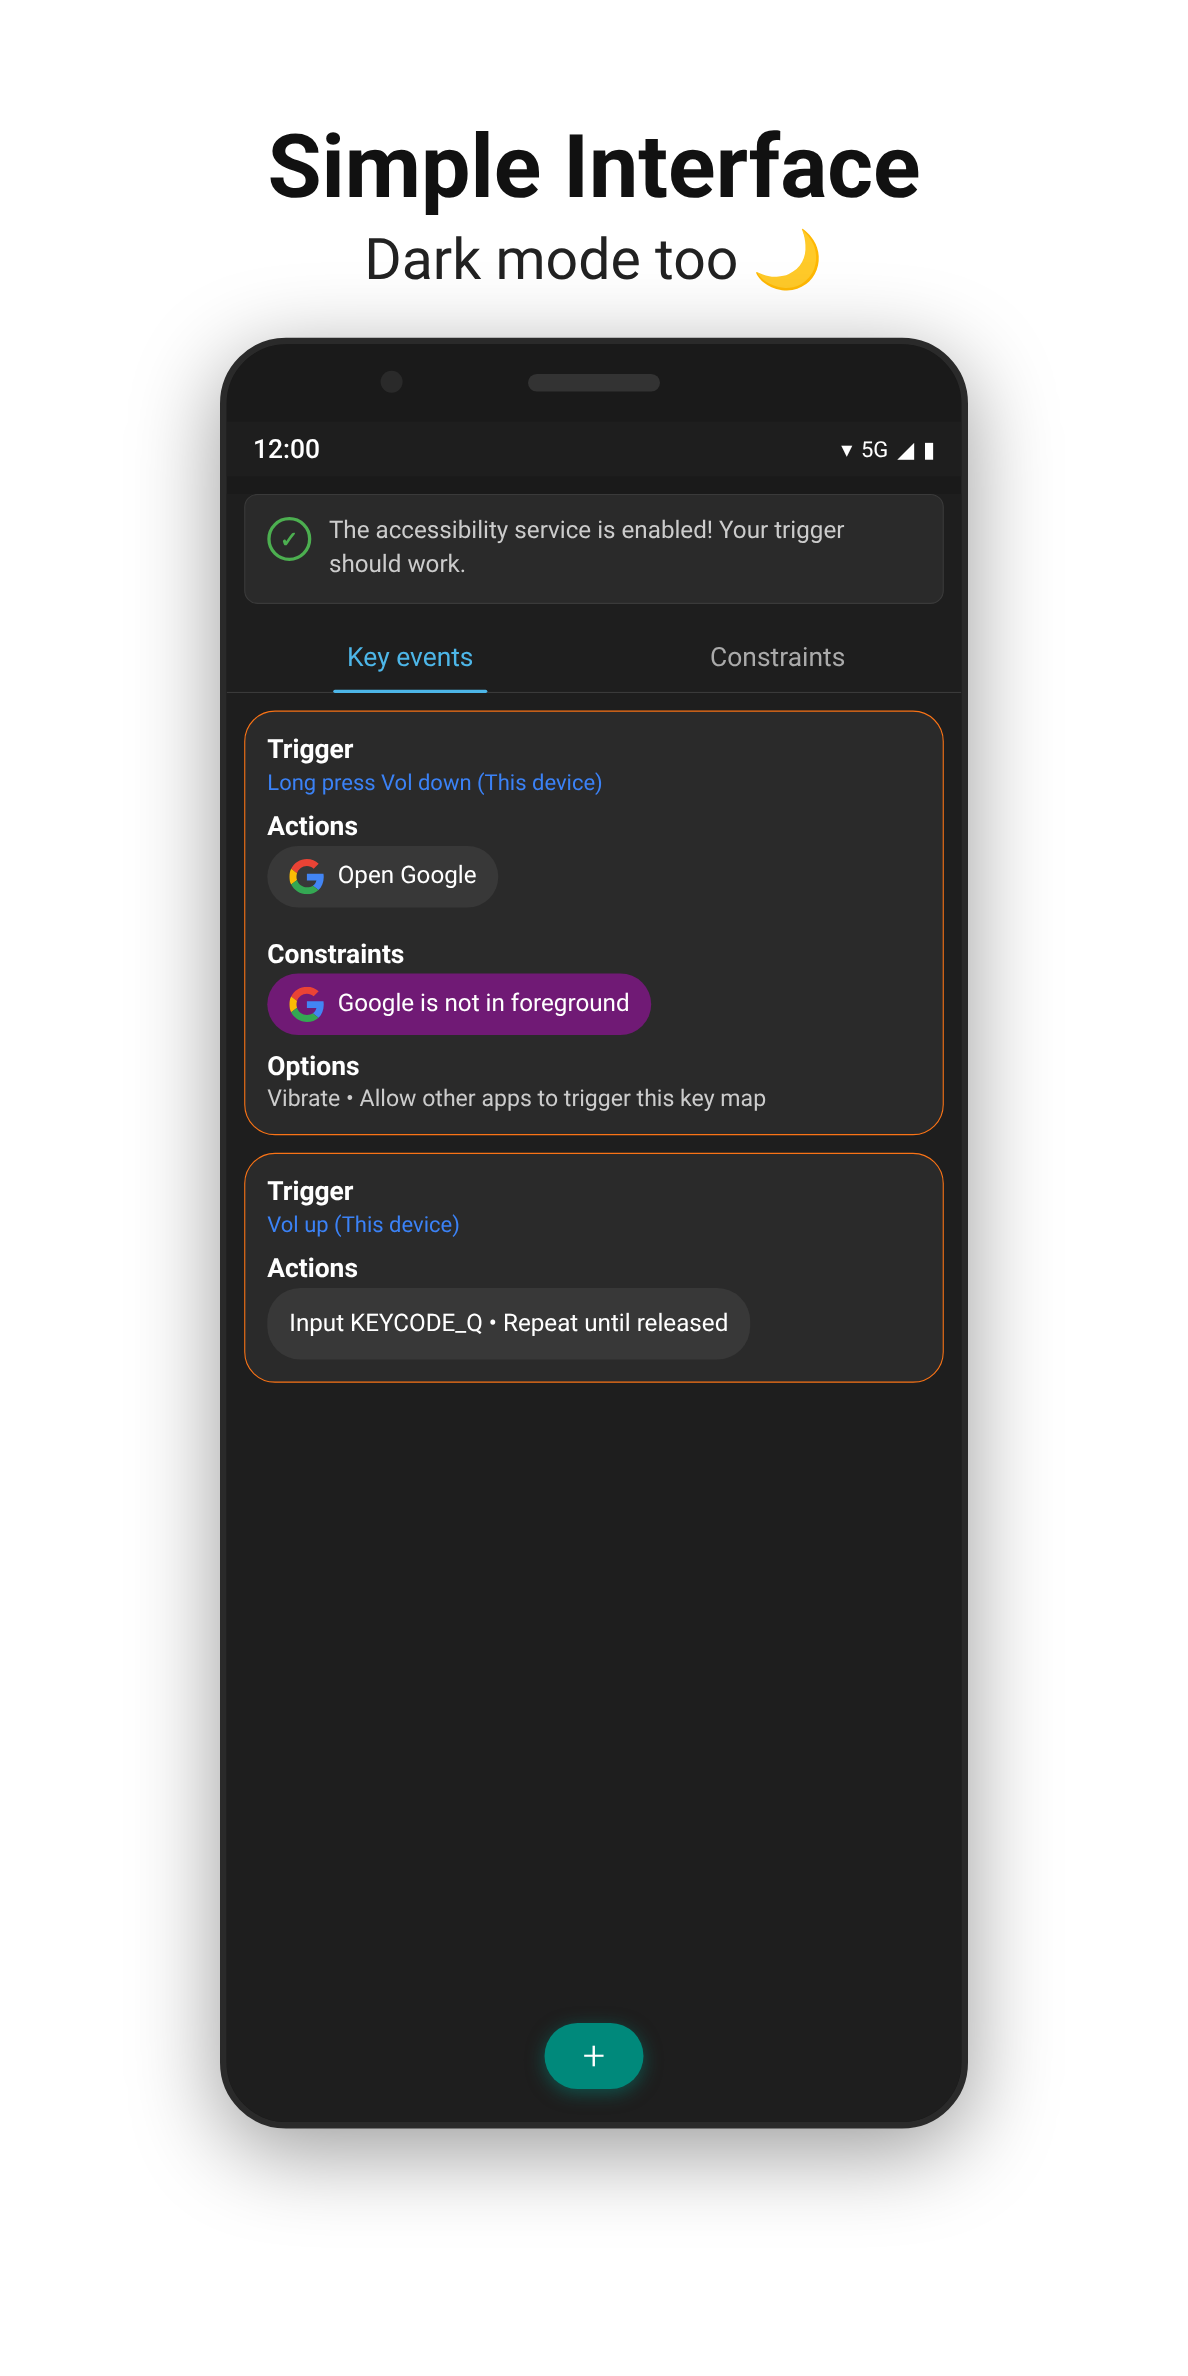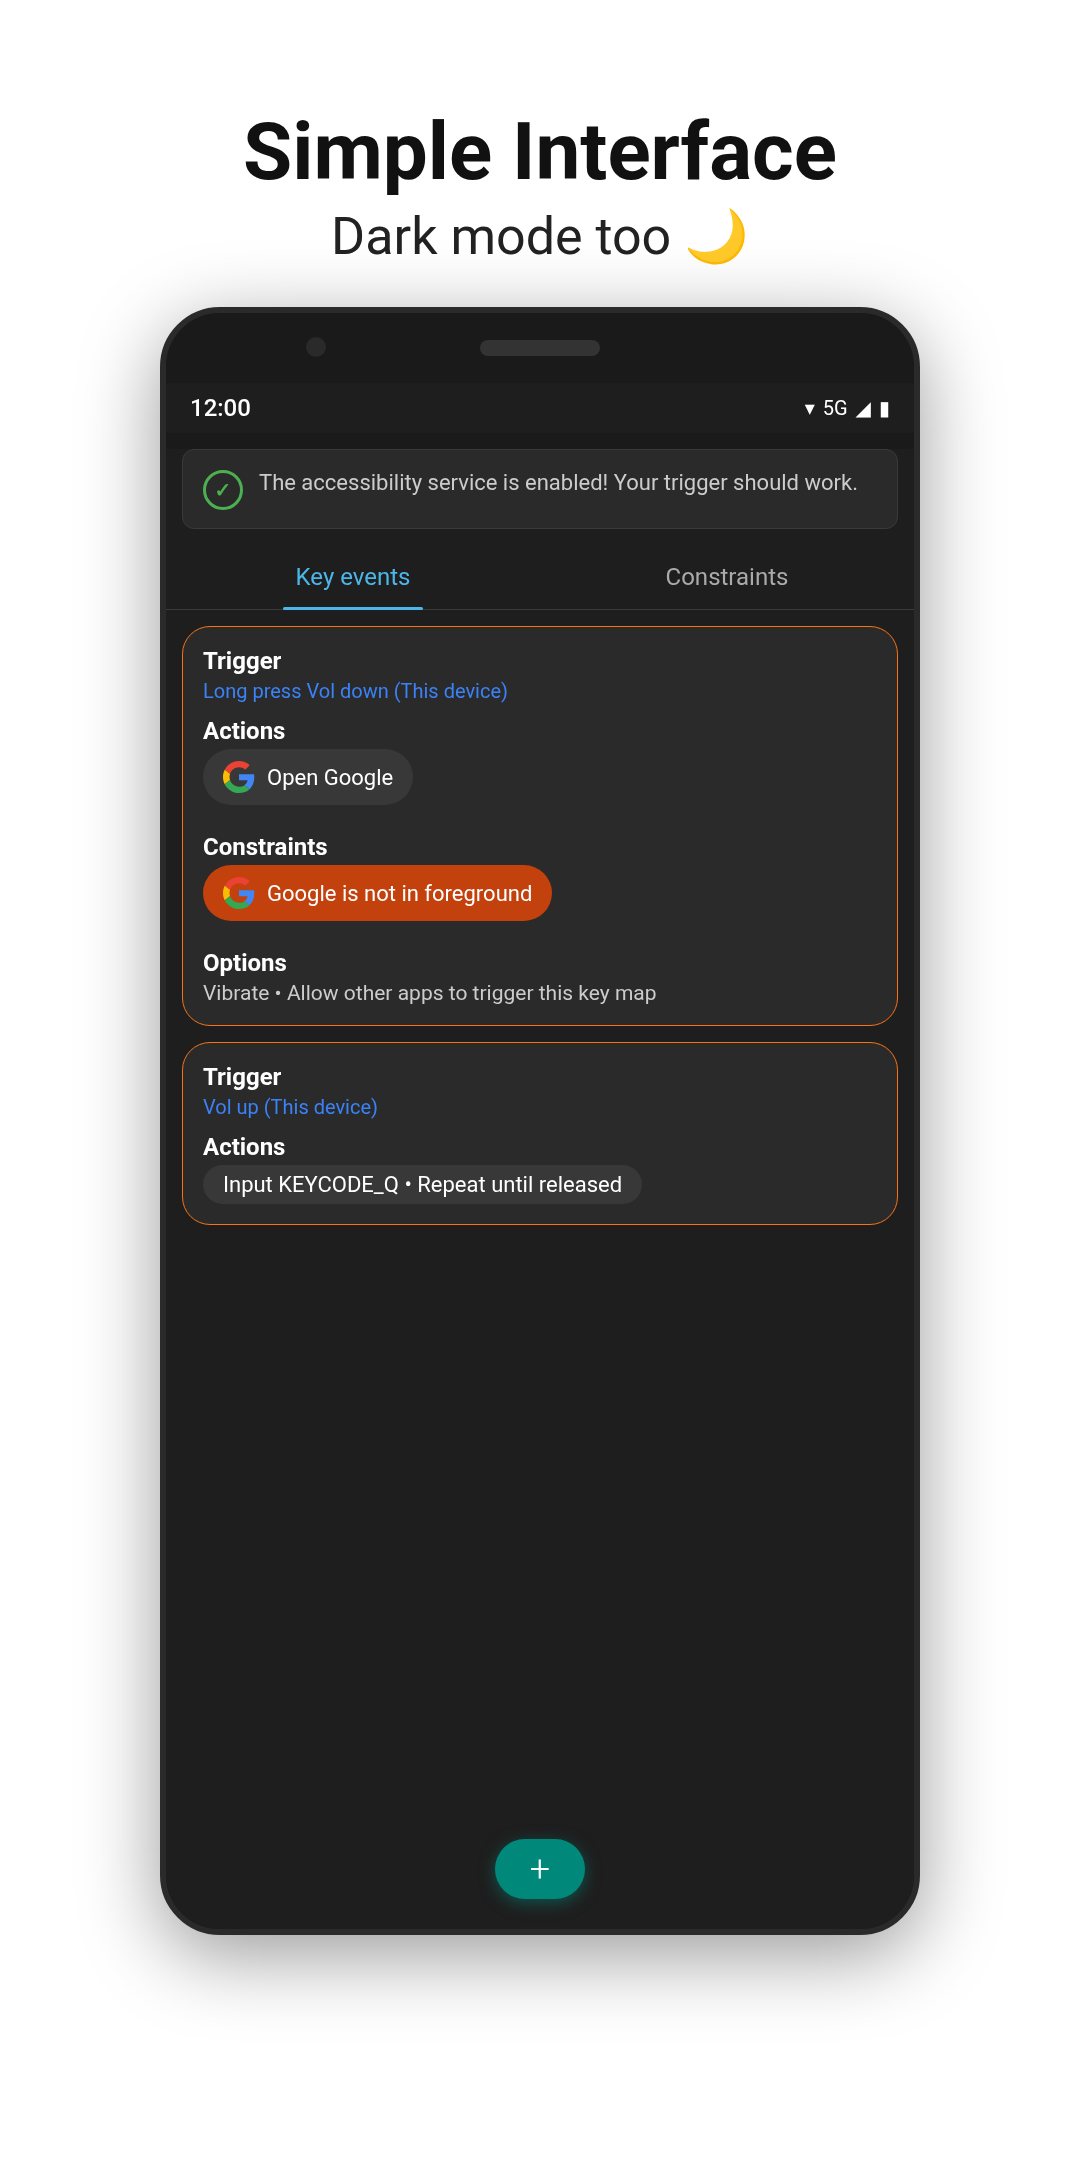--- a/index.html
+++ b/index.html
@@ -32,21 +32,21 @@
       margin-top: 48px;
     }
     .header-subtitle {
       font-size: 52px;
       font-weight: 400;
       color: #222222;
       margin-top: 10px;
     }
     
     .phone-frame {
-      width: 760px;
+      width: 680px;
       min-height: 1600px;
       background: #1a1a1a;
       border-radius: 60px;
       position: relative;
       padding: 0;
       box-shadow: 0 20px 80px rgba(0,0,0,0.4);
       overflow: hidden;
       border: 6px solid #2a2a2a;
     }
     
@@ -205,35 +205,34 @@
       flex-shrink: 0;
     }
     .chip-text {
       font-size: 22px;
       color: #ffffff;
     }
     .constraint-chip {
       display: inline-flex;
       align-items: center;
       gap: 12px;
-      background: #c2410c;
+      background: #701a75;
       border-radius: 30px;
       padding: 12px 20px;
-      margin-bottom: 14px;
     }
     .options-value {
       font-size: 21px;
       color: #cccccc;
     }
     .keycode-chip {
       display: inline-flex;
       align-items: center;
       background: #383838;
       border-radius: 30px;
-      padding: 7px 20px;
+      padding: 20px 20px;
       margin-bottom: 0;
     }
     .keycode-text {
       font-size: 22px;
       color: #ffffff;
     }
     
     .fab {
       position: absolute;
       bottom: 30px;

